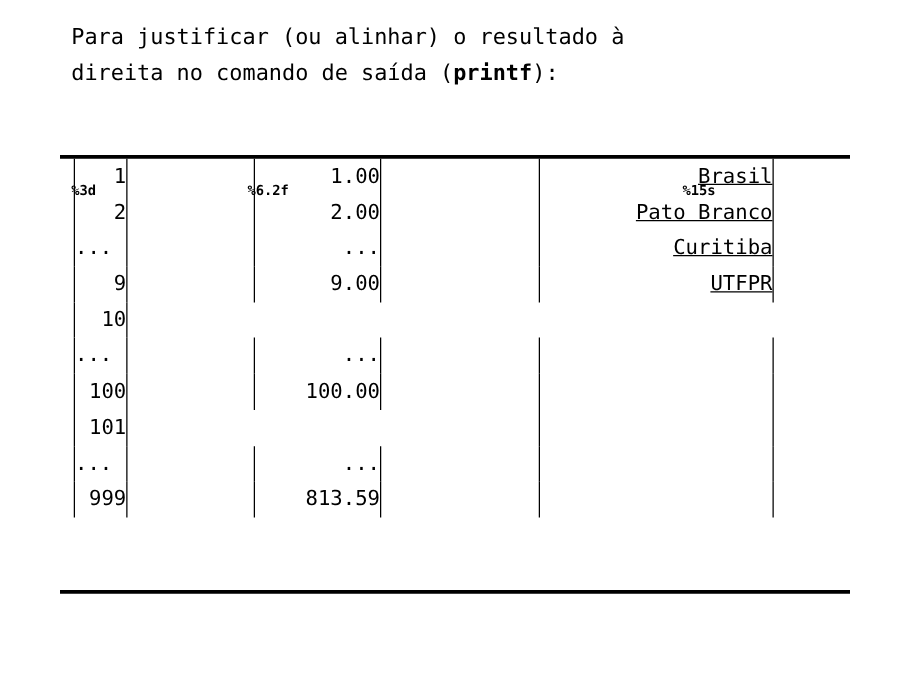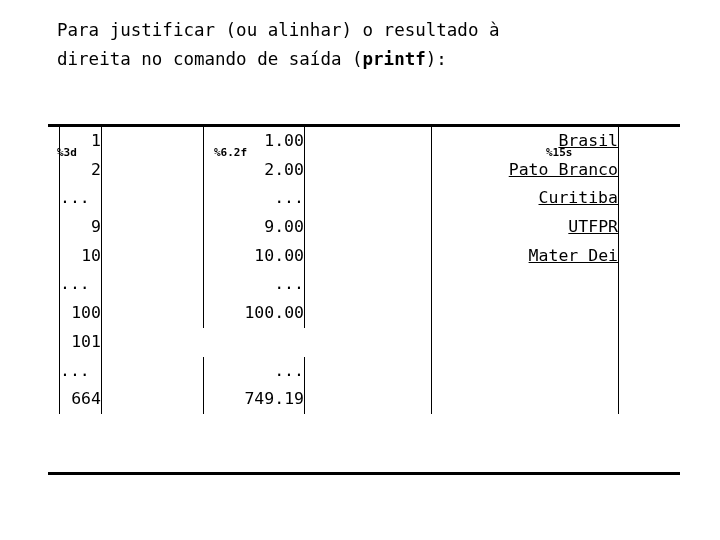--- a/index.html
+++ b/index.html
@@ -55,21 +55,21 @@
   .col-header {
     position: absolute;
     top: 0;
     font-size: 11px;
     font-weight: bold;
     line-height: 20px;
     white-space: pre;
     margin-top: 43px;
   }
   #hdr-0 { left: 9px; }
-  #hdr-1 { left: 166px; }
+  #hdr-1 { left: 150px; }
   #hdr-2 { left: 498px; }
 
   
   .rule {
     height: 3px;
     background: #000000;
     width: 632px;
   }
   #rule-top   { position: absolute; left: 0; top: 24px; }
   #rule-bottom{ position: absolute; left: 0; top: 372px; }
@@ -141,22 +141,20 @@
           <div class="cell c1 right">...</div>
           <div class="cell c2 right">Curitiba</div>
         </div>
         <div class="row">
           <div class="cell c0 right">9</div>
           <div class="cell c1 right">9.00</div>
           <div class="cell c2 right">UTFPR</div>
         </div>
         <div class="row">
           <div class="cell c0 right">10</div>
-          <div class="cell c1 right">10.00</div>
-          <div class="cell c2 right">Mater Dei</div>
         </div>
         <div class="row">
           <div class="cell c0 left">...</div>
           <div class="cell c1 right">...</div>
           <div class="cell c2 right"></div>
         </div>
         <div class="row">
           <div class="cell c0 right">100</div>
           <div class="cell c1 right">100.00</div>
           <div class="cell c2 right"></div>
@@ -164,22 +162,22 @@
         <div class="row">
           <div class="cell c0 right">101</div>
           <div class="cell c2 right"></div>
         </div>
         <div class="row">
           <div class="cell c0 left">...</div>
           <div class="cell c1 right">...</div>
           <div class="cell c2 right"></div>
         </div>
         <div class="row">
-          <div class="cell c0 right">664</div>
-          <div class="cell c1 right">749.19</div>
+          <div class="cell c0 right">999</div>
+          <div class="cell c1 right">813.59</div>
           <div class="cell c2 right"></div>
         </div>
       </div>
 
     <div class="rule" id="rule-bottom"></div>
   </div>
 
 </div>
 
 </body></html>

